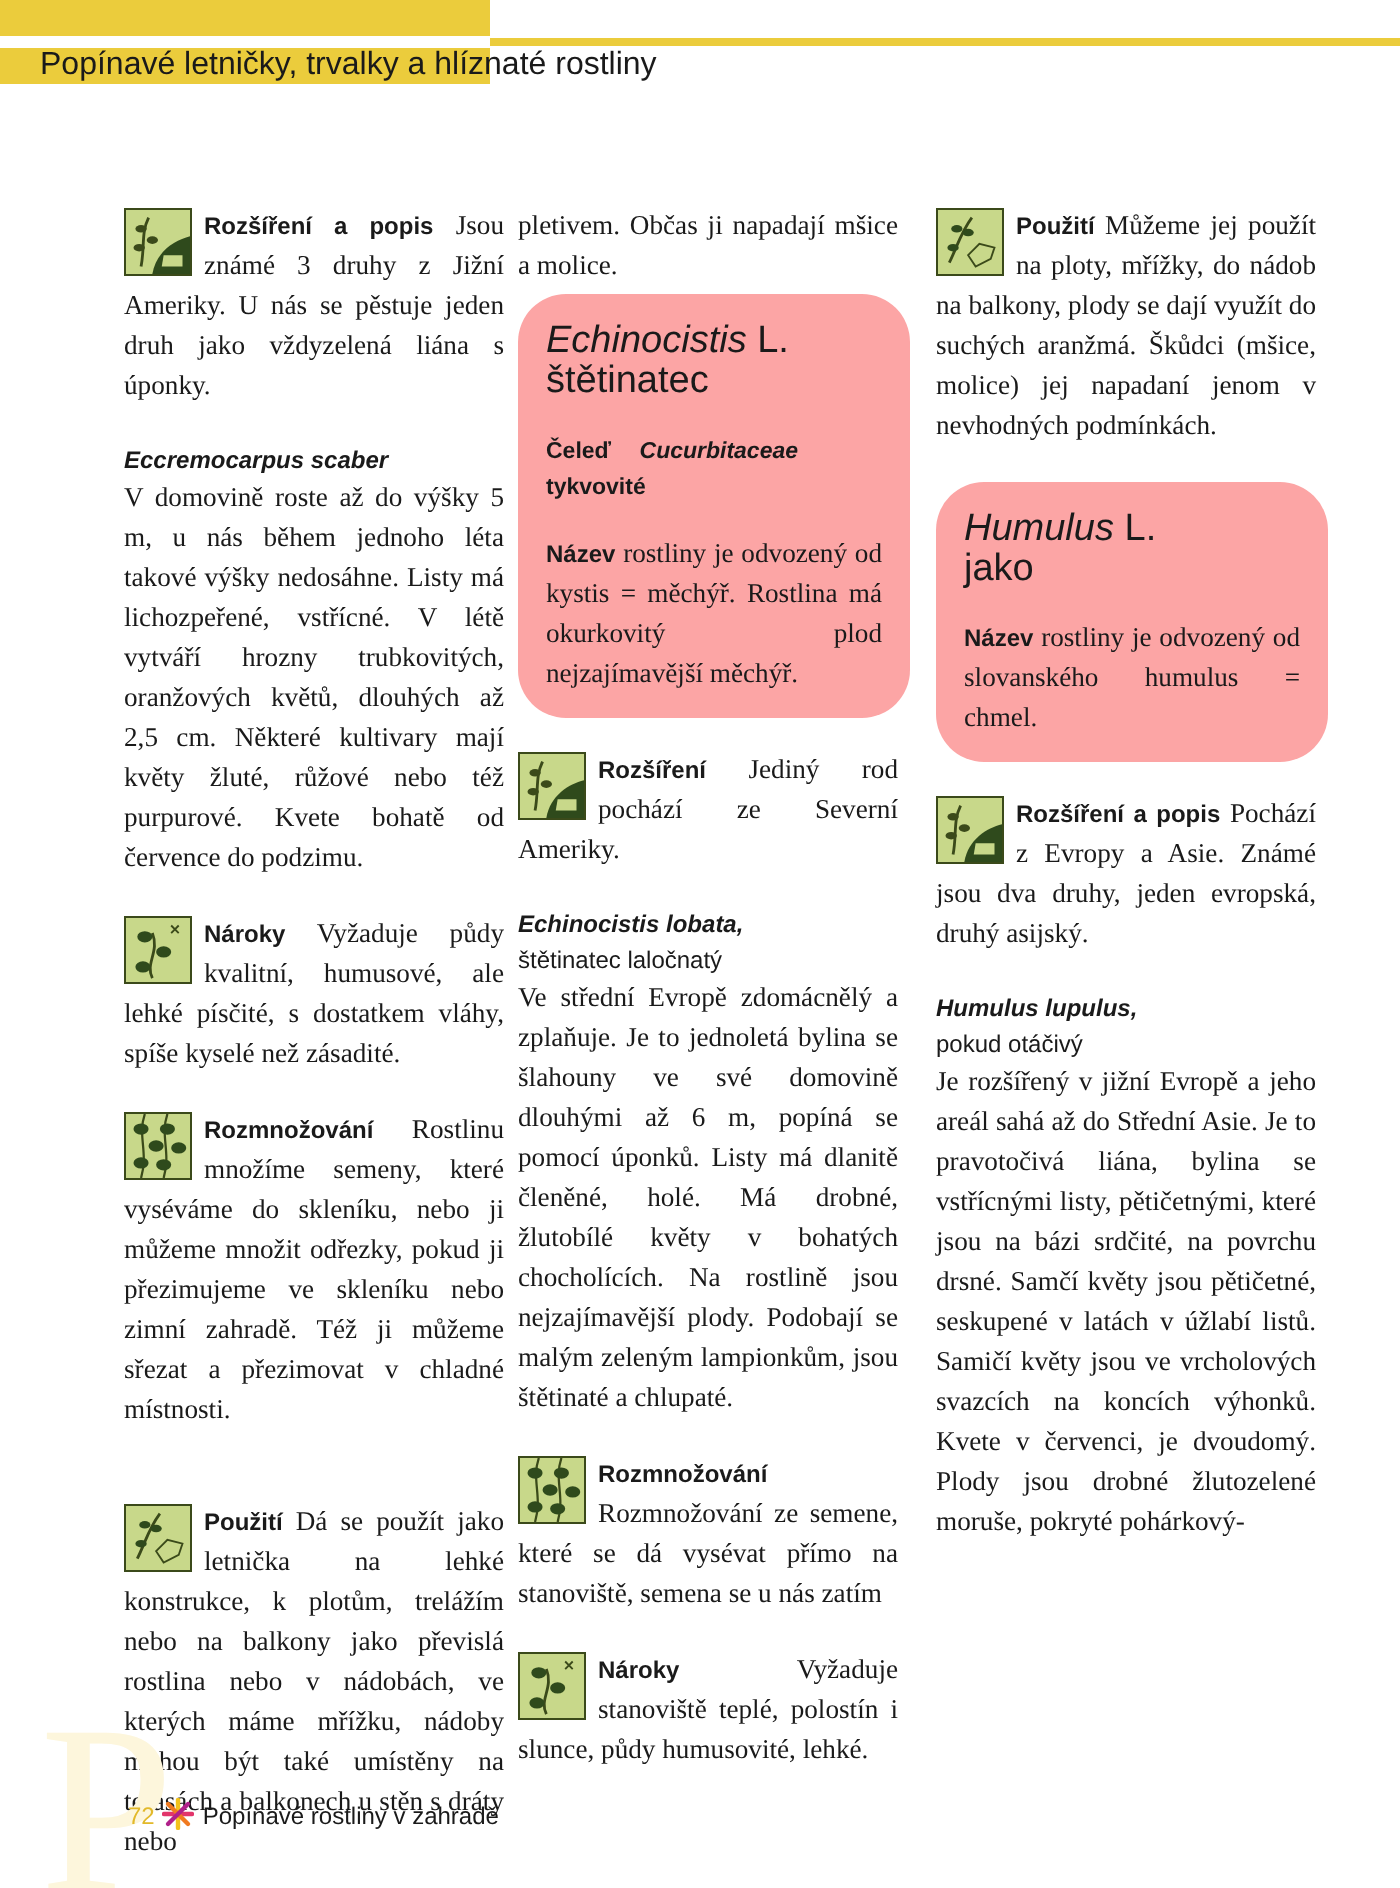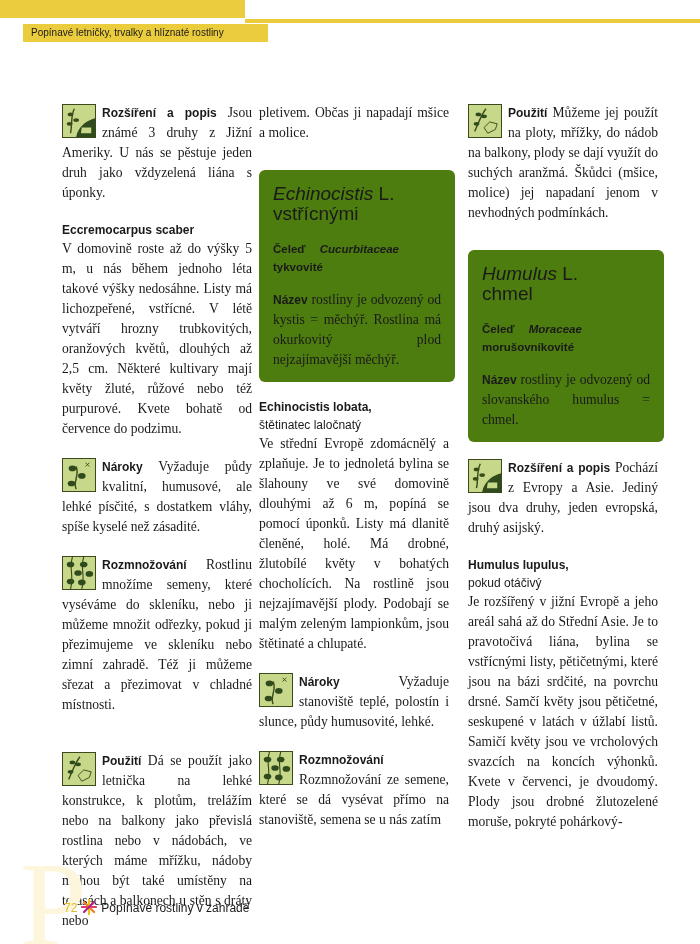--- a/index.html
+++ b/index.html
@@ -1,36 +1,36 @@
 <!DOCTYPE html>
 <html><head>
 <meta charset="utf-8">
 <style>
   html, body { margin:0; padding:0; }
   body { width:700px; height:944px; position:relative; background:#ffffff; overflow:hidden;
          font-family:"Liberation Serif", "DejaVu Serif", serif; color:#1a1a1a; }
   .hdr-top { position:absolute; left:0; top:0; width:245px; height:18px; background:#ebcc3c; }
   .hdr-line { position:absolute; left:245px; top:19px; width:455px; height:4px; background:#ebcc3c; }
   .hdr-band { position:absolute; left:0; top:24px; width:245px; height:18px; background:#ebcc3c;
-              font-family:"Liberation Sans", sans-serif; font-size:10px; line-height:18px; color:#1a1a1a;
-              box-sizing:border-box; padding-left:8px; white-space:nowrap;margin-left:23px; }
+              font-family:"Liberation Sans", sans-serif; font-size:16px; line-height:18px; color:#1a1a1a;
+              box-sizing:border-box; padding-left:20px; white-space:nowrap; }
   .col { position:absolute; top:103px; width:190px; font-size:13.6px; line-height:20px; text-align:justify; hyphens:manual; }
   .col1 { left:62px; }
   .col2 { left:259px; }
   .col3 { left:468px; }
   p { margin:0; }
   .sec { margin:0 0 18px 0; }
   .sec::after { content:""; display:block; clear:both; }
   .ico { float:left; width:34px; height:34px; margin:1px 6px 2px 0; background:#c8d88a; border:1px solid #3b4a1a;
          box-sizing:border-box; position:relative; overflow:hidden; }
   .ico svg { width:100%; height:100%; display:block; }
   .lbl { font-family:"Liberation Sans", sans-serif; font-weight:bold; font-size:12px; }
-  .species { font-family:"Liberation Sans", sans-serif; font-weight:bold; font-size:12px; line-height:18px; margin-top:6px; }
+  .species { font-family:"Liberation Sans", sans-serif; font-style:italic; font-weight:bold; font-size:12px; line-height:18px; margin-top:6px; }
   .species-cz { font-family:"Liberation Sans", sans-serif; font-weight:normal; font-size:12px; line-height:18px; }
-  .box { background:#4d7c0f; border-radius:6px; padding:14px 14px 12px 14px; margin:27px -6px 16px 0; }
+  .box { background:#fca5a5; border-radius:24px; padding:14px 14px 12px 14px; margin:4px -6px 16px 0; }
   .box .genus { font-family:"Liberation Sans", sans-serif; font-size:19px; line-height:20px; color:#1a1a1a; }
   .box .genus i { font-style:italic; }
   .box .fam { font-family:"Liberation Sans", sans-serif; font-size:11.5px; font-weight:bold; line-height:18px; margin-top:16px; }
   .box .fam i { font-style:italic;padding-left:11px; }
   .box .name { margin-top:14px; }
   .big-p { position:absolute; left:20px; top:860px; font-family:"Liberation Serif", serif; font-size:120px; line-height:90px; color:#fdf6dc; }
   .footer { position:absolute; left:64px; top:899px; font-family:"Liberation Sans", sans-serif; font-size:12px; display:flex; align-items:center; gap:4px; }
   .pg { color:#e2b92a; }
   .star { font-size:14px; color:#e2356b; line-height:14px; }
 </style>
@@ -98,90 +98,103 @@
         </svg>
     </span>
     <p><span class="lbl">Použití</span> <span>Dá se použít jako letnička na lehké konstrukce, k plotům, trelážím nebo na balkony jako převislá rostlina nebo v nádobách, ve kterých máme mřížku, nádoby mohou být také umístěny na terasách a balkonech u stěn s dráty nebo</span></p>
   </div>
 </div>
 
 <div class="col col2">
   <p>pletivem. Občas ji napadají mšice a molice.</p>
   <div class="box">
     <div class="genus"><i>Echinocistis</i><span> L.</span></div>
-    <div class="genus">vstřícnými</div>
+    <div class="genus">štětinatec</div>
     <div class="fam"><span>Čeleď </span><i>Cucurbitaceae</i><br><span>tykvovité</span></div>
     <p class="name"><span class="lbl">Název</span><span> rostliny je odvozený od kystis = měchýř. Rostlina má okurkovitý plod nejzajímavější měchýř.</span></p>
+  </div>
+  <div class="sec">
+    <span class="ico">
+      <svg viewBox="0 0 34 34">
+          <rect width="34" height="34" fill="#c8d88a"></rect>
+          <path d="M8 30 C10 20 8 12 12 4" stroke="#3b4a1a" stroke-width="1.5" fill="none"></path>
+          <ellipse cx="8" cy="10" rx="3" ry="2" fill="#3b4a1a"></ellipse>
+          <ellipse cx="14" cy="16" rx="3" ry="2" fill="#3b4a1a"></ellipse>
+          <ellipse cx="7" cy="20" rx="3" ry="2" fill="#3b4a1a"></ellipse>
+          <path d="M14 34 C16 22 26 16 34 14 L34 34 Z" fill="#2f4a1c"></path>
+          <path d="M19 30 L30 30 L30 24 L20 24 Z" fill="#c8d88a"></path>
+        </svg>
+    </span>
+    <p><span class="lbl">Rozšíření</span> <span>Jediný rod pochází ze Severní Ameriky.</span></p>
   </div>
   <p class="species">Echinocistis lobata,</p>
   <p class="species-cz">štětinatec laločnatý</p>
   <p class="sec">Ve střední Evropě zdomácnělý a zplaňuje. Je to jednoletá bylina se šlahouny ve své domovině dlouhými až 6 m, popíná se pomocí úponků. Listy má dlanitě členěné, holé. Má drobné, žlutobílé květy v bohatých chocholících. Na rostlině jsou nejzajímavější plody. Podobají se malým zeleným lampionkům, jsou štětinaté a chlupaté.</p>
-  <div class="sec">
-    <span class="ico">
-      <svg viewBox="0 0 34 34">
-          <rect width="34" height="34" fill="#c8d88a"></rect>
-          <path d="M14 32 C10 24 18 18 14 8" stroke="#3b4a1a" stroke-width="1.5" fill="none"></path>
-          <ellipse cx="10" cy="10" rx="4" ry="3" fill="#2f4a1c"></ellipse>
-          <ellipse cx="20" cy="18" rx="4" ry="3" fill="#2f4a1c"></ellipse>
-          <ellipse cx="9" cy="26" rx="4" ry="3" fill="#2f4a1c"></ellipse>
-          <path d="M24 4 L28 8 M28 4 L24 8" stroke="#3b4a1a" stroke-width="1"></path>
-        </svg>
-    </span>
-    <p><span class="lbl">Nároky</span> <span>Vyžaduje stanoviště teplé, polostín i slunce, půdy humusovité, lehké.</span></p>
-  </div>
   <div class="sec">
     <span class="ico">
       <svg viewBox="0 0 34 34">
           <rect width="34" height="34" fill="#c8d88a"></rect>
           <path d="M8 34 C12 20 6 12 10 0 M20 34 C24 20 18 12 22 0" stroke="#3b4a1a" stroke-width="1.2" fill="none"></path>
           <ellipse cx="8" cy="8" rx="4" ry="3" fill="#2f4a1c"></ellipse>
           <ellipse cx="22" cy="8" rx="4" ry="3" fill="#2f4a1c"></ellipse>
           <ellipse cx="16" cy="17" rx="4" ry="3" fill="#2f4a1c"></ellipse>
           <ellipse cx="28" cy="18" rx="4" ry="3" fill="#2f4a1c"></ellipse>
           <ellipse cx="8" cy="26" rx="4" ry="3" fill="#2f4a1c"></ellipse>
           <ellipse cx="20" cy="27" rx="4" ry="3" fill="#2f4a1c"></ellipse>
         </svg>
     </span>
     <p><span class="lbl">Rozmnožování</span> <span>Rozmnožování ze semene, které se dá vysévat přímo na stanoviště, semena se u nás zatím</span></p>
   </div>
+  <div class="sec">
+    <span class="ico">
+      <svg viewBox="0 0 34 34">
+          <rect width="34" height="34" fill="#c8d88a"></rect>
+          <path d="M14 32 C10 24 18 18 14 8" stroke="#3b4a1a" stroke-width="1.5" fill="none"></path>
+          <ellipse cx="10" cy="10" rx="4" ry="3" fill="#2f4a1c"></ellipse>
+          <ellipse cx="20" cy="18" rx="4" ry="3" fill="#2f4a1c"></ellipse>
+          <ellipse cx="9" cy="26" rx="4" ry="3" fill="#2f4a1c"></ellipse>
+          <path d="M24 4 L28 8 M28 4 L24 8" stroke="#3b4a1a" stroke-width="1"></path>
+        </svg>
+    </span>
+    <p><span class="lbl">Nároky</span> <span>Vyžaduje stanoviště teplé, polostín i slunce, půdy humusovité, lehké.</span></p>
+  </div>
 </div>
 
 <div class="col col3">
   <div class="sec">
     <span class="ico">
       <svg viewBox="0 0 34 34">
           <rect width="34" height="34" fill="#c8d88a"></rect>
           <path d="M6 28 C10 20 12 12 18 4" stroke="#3b4a1a" stroke-width="1.5" fill="none"></path>
           <ellipse cx="10" cy="10" rx="3" ry="2" fill="#2f4a1c"></ellipse>
           <ellipse cx="16" cy="12" rx="3" ry="2" fill="#2f4a1c"></ellipse>
           <ellipse cx="8" cy="20" rx="3" ry="2" fill="#2f4a1c"></ellipse>
           <path d="M16 24 L22 18 L30 20 L28 26 L20 30 Z" fill="none" stroke="#3b4a1a" stroke-width="1"></path>
         </svg>
     </span>
     <p><span class="lbl">Použití</span> <span>Můžeme jej použít na ploty, mřížky, do nádob na balkony, plody se dají využít do suchých aranžmá. Škůdci (mšice, molice) jej napadaní jenom v nevhodných podmínkách.</span></p>
   </div>
   <div class="box">
     <div class="genus"><i>Humulus</i><span> L.</span></div>
-    <div class="genus">chmel</div>
-    <div class="fam"><span>Čeleď </span><i>Moraceae</i><br><span>morušovníkovité</span></div>
+    <div class="genus">jako</div>
     <p class="name"><span class="lbl">Název</span><span> rostliny je odvozený od slovanského humulus = chmel.</span></p>
   </div>
   <div class="sec">
     <span class="ico">
       <svg viewBox="0 0 34 34">
           <rect width="34" height="34" fill="#c8d88a"></rect>
           <path d="M8 30 C10 20 8 12 12 4" stroke="#3b4a1a" stroke-width="1.5" fill="none"></path>
           <ellipse cx="8" cy="10" rx="3" ry="2" fill="#3b4a1a"></ellipse>
           <ellipse cx="14" cy="16" rx="3" ry="2" fill="#3b4a1a"></ellipse>
           <ellipse cx="7" cy="20" rx="3" ry="2" fill="#3b4a1a"></ellipse>
           <path d="M14 34 C16 22 26 16 34 14 L34 34 Z" fill="#2f4a1c"></path>
           <path d="M19 30 L30 30 L30 24 L20 24 Z" fill="#c8d88a"></path>
         </svg>
     </span>
-    <p><span class="lbl">Rozšíření a popis</span> <span>Pochází z Evropy a Asie. Jediný jsou dva druhy, jeden evropská, druhý asijský.</span></p>
+    <p><span class="lbl">Rozšíření a popis</span> <span>Pochází z Evropy a Asie. Známé jsou dva druhy, jeden evropská, druhý asijský.</span></p>
   </div>
   <p class="species">Humulus lupulus,</p>
   <p class="species-cz">pokud otáčivý</p>
   <p>Je rozšířený v jižní Evropě a jeho areál sahá až do Střední Asie. Je to pravotočivá liána, bylina se vstřícnými listy, pětičetnými, které jsou na bázi srdčité, na povrchu drsné. Samčí květy jsou pětičetné, seskupené v latách v úžlabí listů. Samičí květy jsou ve vrcholových svazcích na koncích výhonků. Kvete v červenci, je dvoudomý. Plody jsou drobné žlutozelené moruše, pokryté pohárkový-</p>
 </div>
 
 <div class="big-p">P</div>
 <div class="footer">
   <span class="pg">72</span>
   <span class="star">

